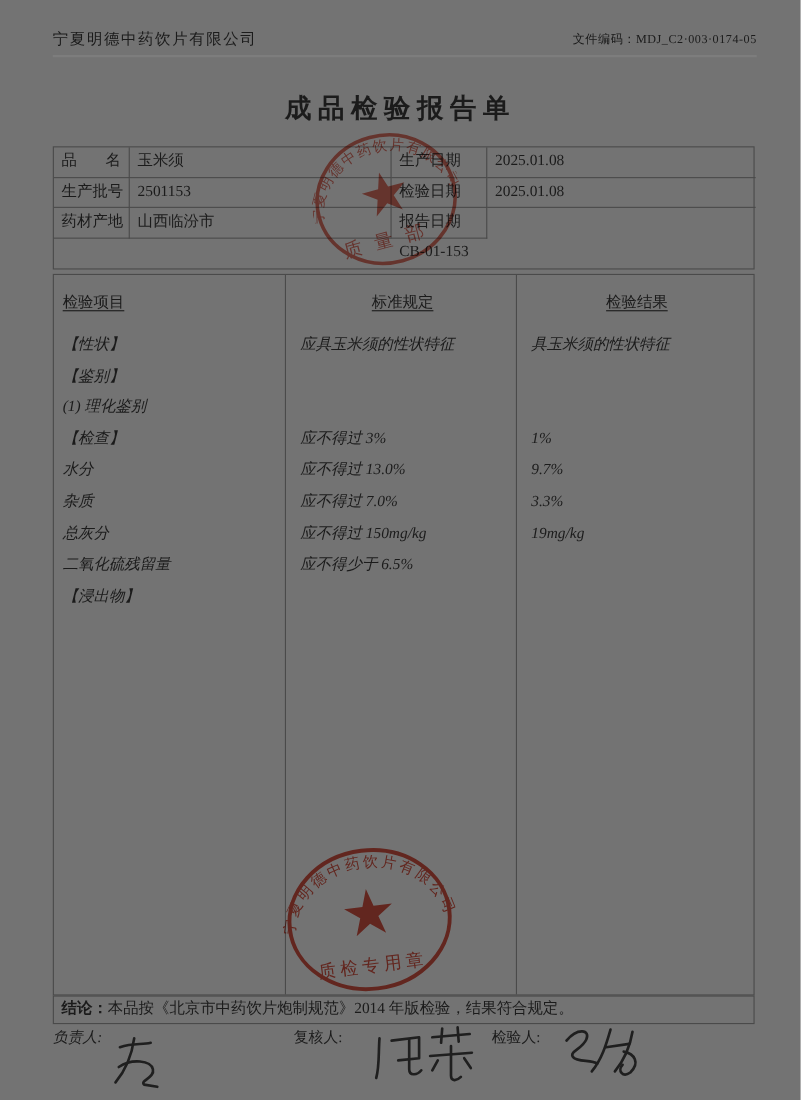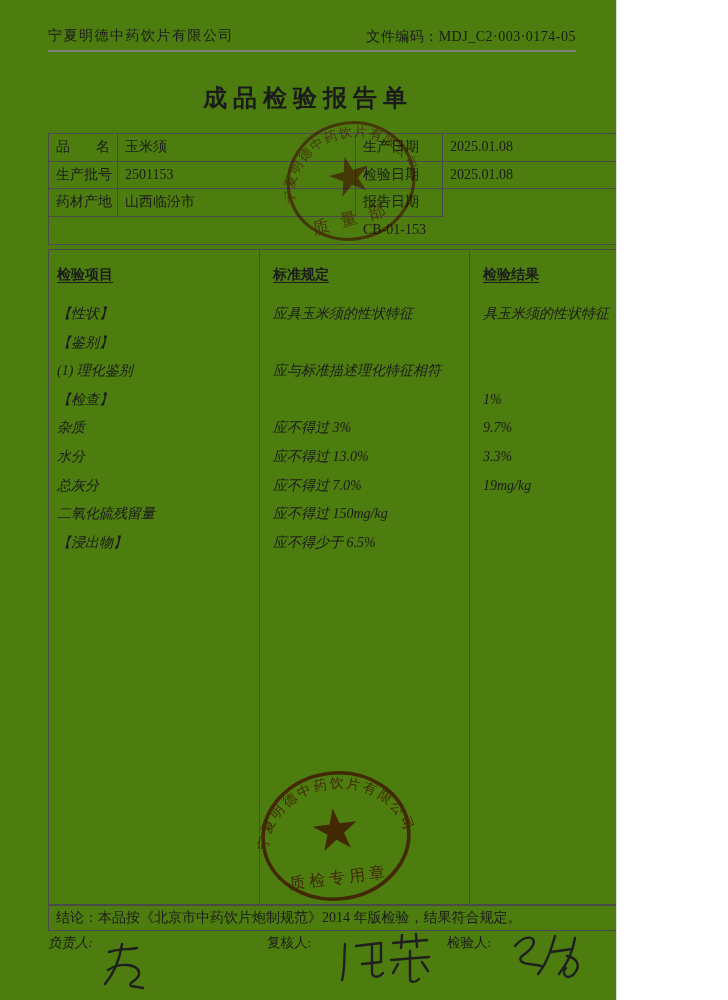--- a/index.html
+++ b/index.html
@@ -1,24 +1,24 @@
 <!DOCTYPE html>
 <html><head>
 <meta charset="utf-8">
 <style>
   * { margin:0; padding:0; box-sizing:border-box; }
   html,body { background:#fff; }
   .page {
-    position:relative; width:616px; height:1000px; background:#4d7c0f;
+    position:relative; width:728px; height:1000px; background:#737373;
     font-family:"Liberation Serif","DejaVu Serif",serif;
     color:#1b1b1b; overflow:hidden; outline:1px solid #dcdcdc;
   }
   
   .hdr-company { position:absolute; top:27px; left:48px; font-size:14px; letter-spacing:1.5px; }
-  .hdr-code    { position:absolute; top:28px; right:40px; font-size:14px; letter-spacing:.5px; }
+  .hdr-code    { position:absolute; top:28px; right:40px; font-size:11px; letter-spacing:.5px; }
   .hdr-rule    { position:absolute; top:50px; left:48px; right:40px; height:2px; background:#7d7d7d; }
   
   .doc-title { position:absolute; top:82px; left:0; width:100%; text-align:center;
                font-size:24px; font-weight:bold; letter-spacing:6px; }
   
   .info { position:absolute; top:133px; left:48px; width:638px;
           display:grid; grid-template-columns:69px 238px 87px 244px;
           grid-auto-rows:27.5px; border:1px solid #4a4a4a; font-size:14px; }
   .info > div { line-height:26.5px; padding:0 7px; white-space:nowrap; overflow:hidden; }
   .cb { border-bottom:1px solid #4a4a4a; }
@@ -27,28 +27,28 @@
   .span2a { grid-column:1/3;margin-top:48px; }
   .span2b { grid-column:3/5; }
   
   .itable { position:absolute; top:249px; left:48px; width:638px; height:656px;
             border:1px solid #4a4a4a; font-size:14px; }
   .icol  { position:absolute; top:0; bottom:0; }
   .icol1 { left:0;    width:211px; border-right:1px solid #4a4a4a; padding-left:8px; }
   .icol2 { left:211px; width:210px; border-right:1px solid #4a4a4a; padding-left:13px; }
   .icol3 { left:421px; right:0; padding-left:13px; }
   .ihead { height:50px; padding-top:16px; }
-  .icol2 .ihead, .icol3 .ihead { text-align:left; padding-left:0; padding-right:10px; }
-  .ihead span { text-decoration:underline; text-underline-offset:3px;font-weight:bold; }
+  .icol2 .ihead, .icol3 .ihead { text-align:center; padding-left:0; padding-right:10px; }
+  .ihead span { text-decoration:underline; text-underline-offset:3px; }
   .iline { height:28.6px; line-height:28.6px; white-space:nowrap;font-style:italic; }
   
   .concl { position:absolute; top:905px; left:48px; width:638px; height:26px;
            border:1px solid #4a4a4a; line-height:24px; padding-left:7px;
            font-size:14px; white-space:nowrap; }
-  .concl b { font-weight:normal;text-align:center; }
+  .concl b { font-weight:bold;text-align:center; }
   
   .sig-label { position:absolute; top:934px; font-size:13.5px; }
   .lbl-resp { left:48px;font-style:italic; } .lbl-rev { left:267px; } .lbl-insp { left:447px; }
   .sig { position:absolute; }
   .sig path { fill:none; stroke:#1f1f1f; stroke-width:2.4; stroke-linecap:round; stroke-linejoin:round; }
   
   .stamp { position:absolute; mix-blend-mode:multiply; }
   .stamp-qd { left:283px; top:117px; width:136px; height:128px; transform:rotate(-15deg); opacity:.74; }
   .stamp-qc { left:257px; top:768px; width:158px; height:136px; transform:rotate(-7deg); opacity:.9; }
 </style>
@@ -82,31 +82,30 @@
     <div class="span2b">CB-01-153</div>
   </div>
 
   <div class="itable">
     <div class="icol icol1">
       <div class="ihead"><span>检验项目</span></div>
       <div class="iline">【性状】</div>
       <div class="iline">【鉴别】</div>
       <div class="iline">(1) 理化鉴别</div>
       <div class="iline">【检查】</div>
+      <div class="iline">水分</div>
       <div class="iline">杂质</div>
-      <div class="iline">水分</div>
       <div class="iline">总灰分</div>
       <div class="iline">二氧化硫残留量</div>
       <div class="iline">【浸出物】</div>
     </div>
     <div class="icol icol2">
       <div class="ihead"><span>标准规定</span></div>
       <div class="iline">应具玉米须的性状特征</div>
       <div class="iline"></div>
-      <div class="iline">应与标准描述理化特征相符</div>
       <div class="iline"></div>
       <div class="iline">应不得过 3%</div>
       <div class="iline">应不得过 13.0%</div>
       <div class="iline">应不得过 7.0%</div>
       <div class="iline">应不得过 150mg/kg</div>
       <div class="iline">应不得少于 6.5%</div>
     </div>
     <div class="icol icol3">
       <div class="ihead"><span>检验结果</span></div>
       <div class="iline">具玉米须的性状特征</div>

